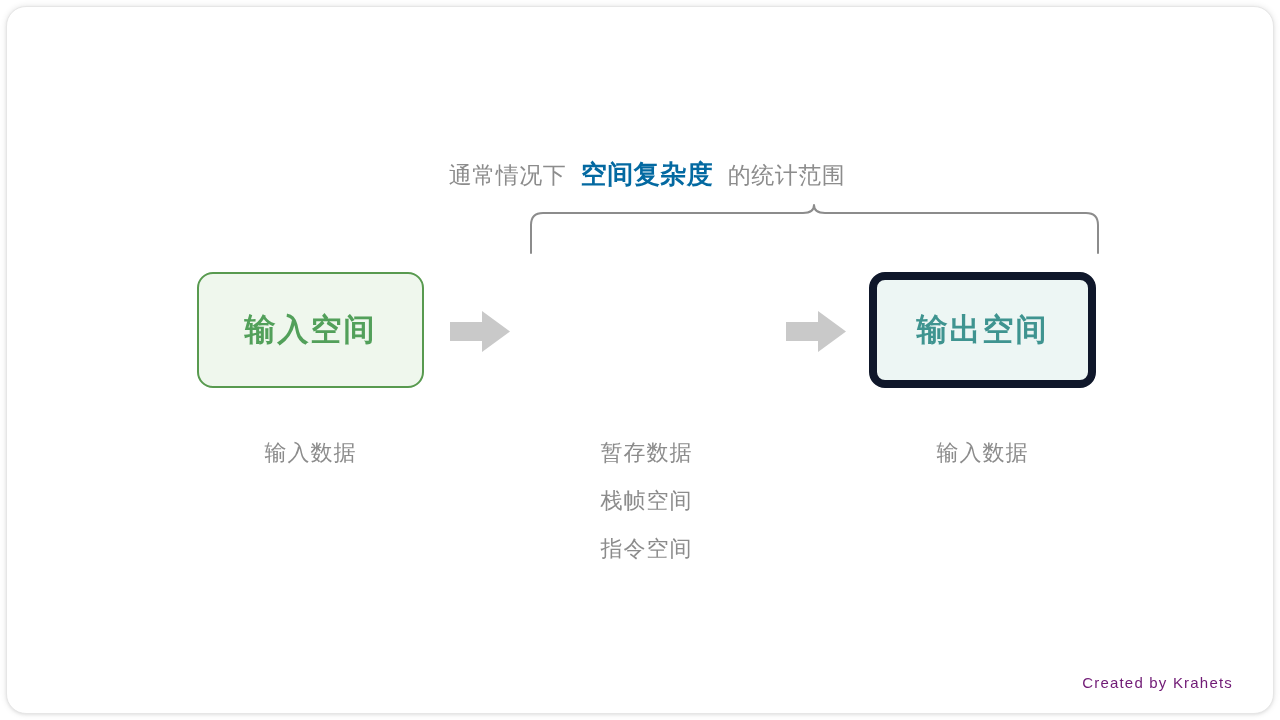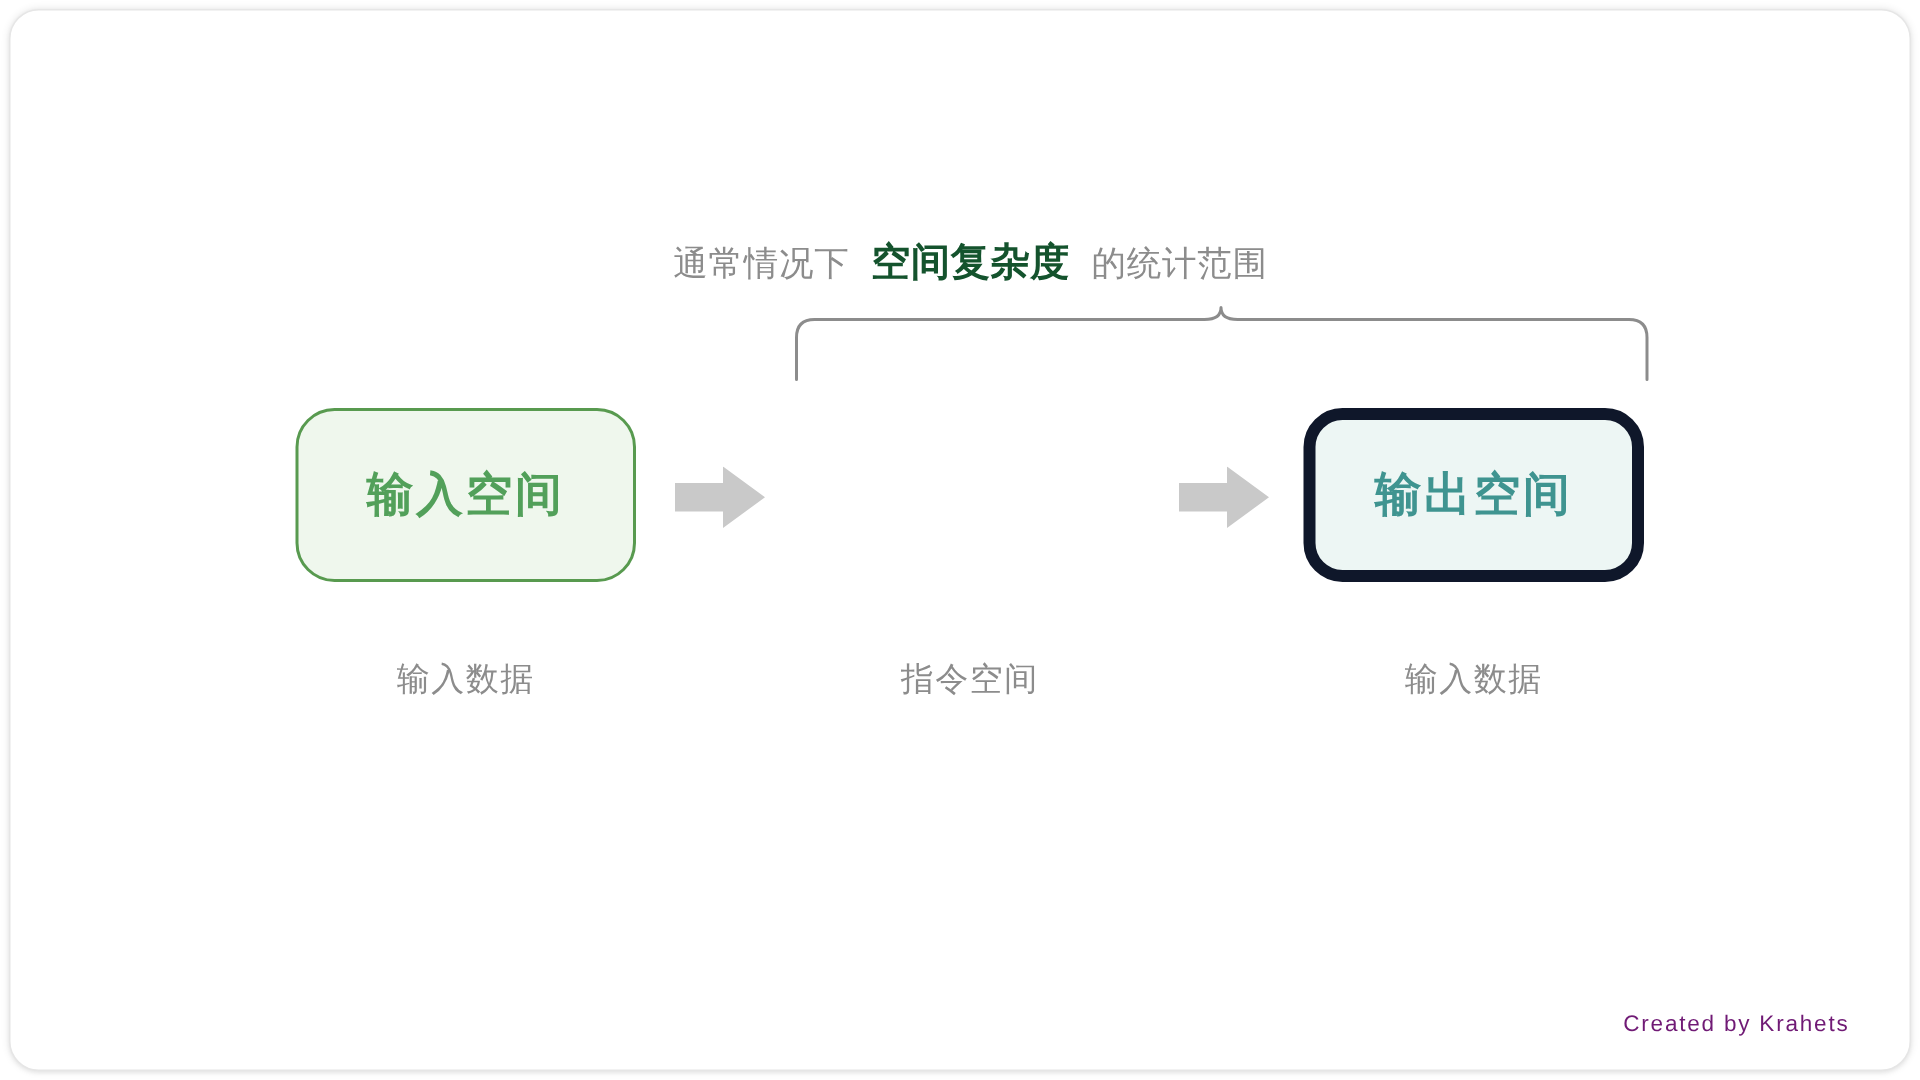--- a/index.html
+++ b/index.html
@@ -46,21 +46,21 @@
     line-height: 34px;
   }
   .heading .normal {
     font-size: 23px;
     color: #8c8c8c;
     letter-spacing: 0.5px;
   }
   .heading .strong {
     font-size: 26px;
     font-weight: bold;
-    color: #14532d;
+    color: #0369a1;
     letter-spacing: 0.5px;
     margin: 0 10px;
   }
 
   
   .brace {
     position: absolute;
     left: 515px;
     top: 196px;
     width: 585px;
@@ -74,21 +74,21 @@
     top: 265px;
     width: 1280px;
     height: 120px;
   }
 
   .box {
     position: absolute;
     top: 0;
     width: 227px;
     height: 116px;
-    border-radius: 26px;
+    border-radius: 16px;
     box-sizing: border-box;
     display: flex;
     align-items: center;
     justify-content: center;
   }
   .box span {
     font-size: 31px;
     font-weight: bold;
     letter-spacing: 2px;
   }
@@ -189,20 +189,22 @@
       <polygon points="0,11 32,11 32,0 60,20.5 32,41 32,30 0,30" fill="#c9c9c9"></polygon>
     </svg>
     <svg class="arrow arrow-2" viewBox="0 0 60 41">
       <polygon points="0,11 32,11 32,0 60,20.5 32,41 32,30 0,30" fill="#c9c9c9"></polygon>
     </svg>
 
     <div class="caption cap-input">
       <div>输入数据</div>
     </div>
     <div class="caption cap-temp">
+      <div>暂存数据</div>
+      <div>栈帧空间</div>
       <div>指令空间</div>
     </div>
     <div class="caption cap-output">
       <div>输入数据</div>
     </div>
 
     <div class="watermark">Created by Krahets</div>
 
   </div>
 </div>

